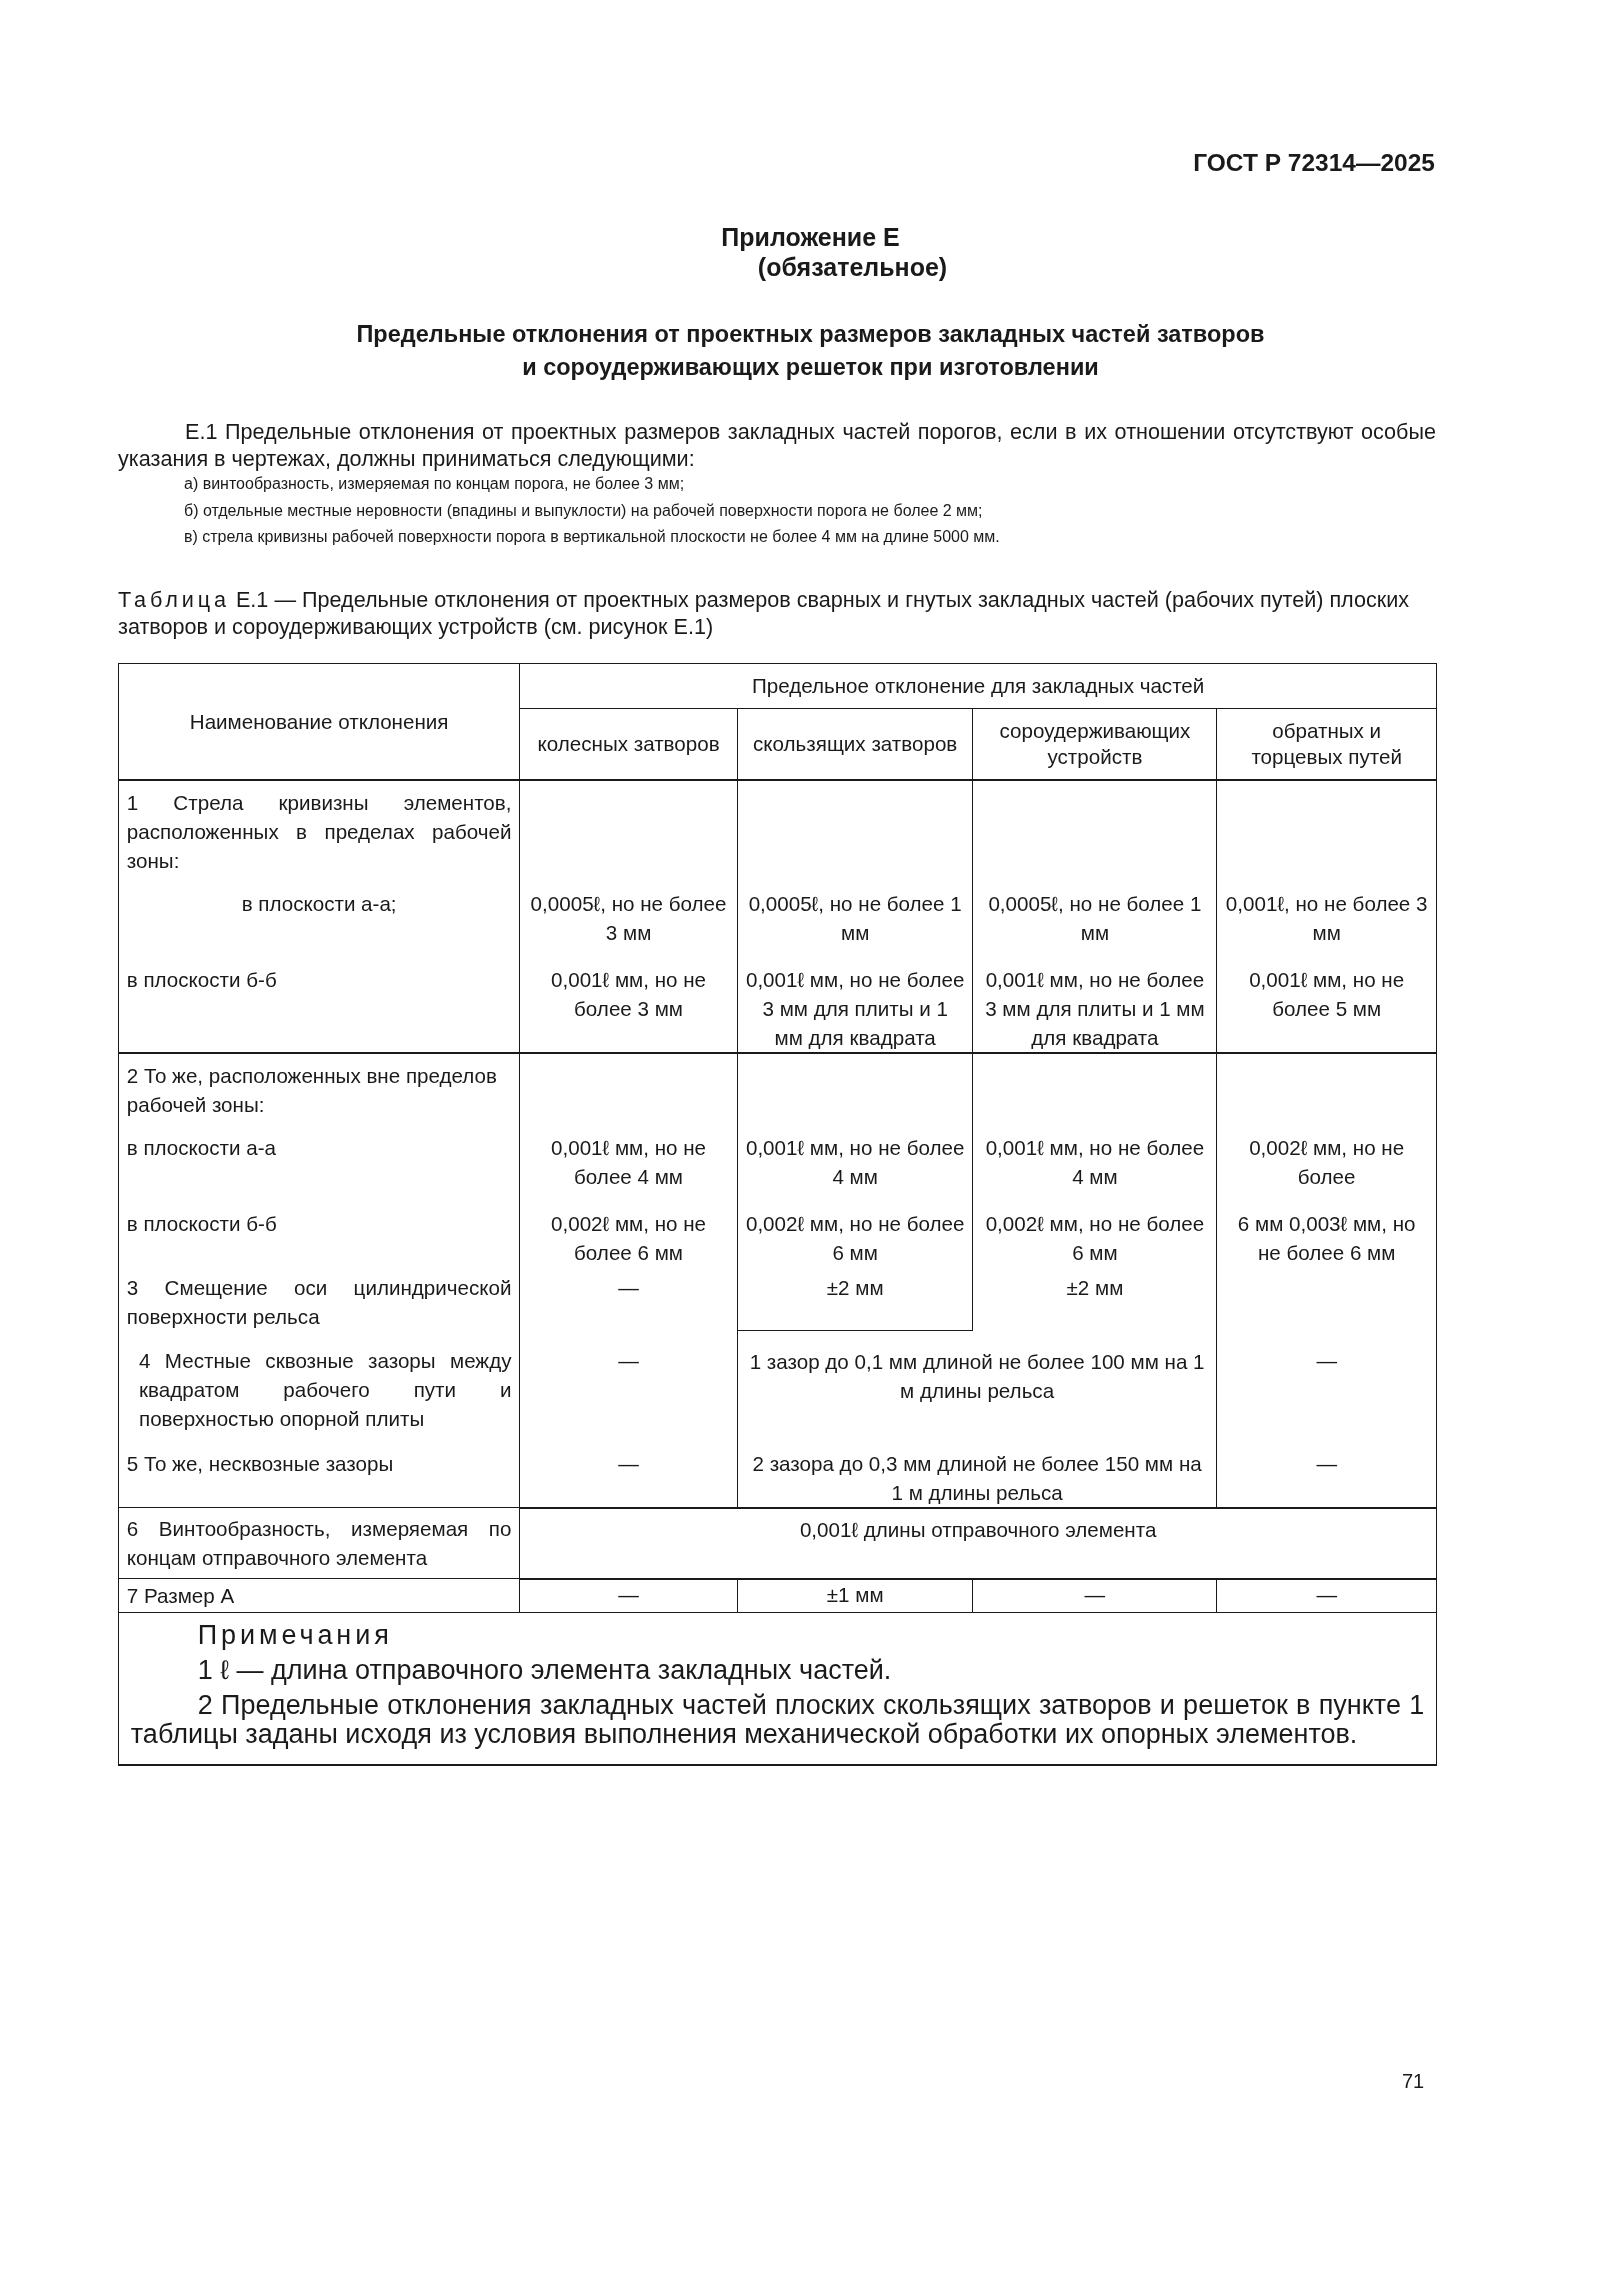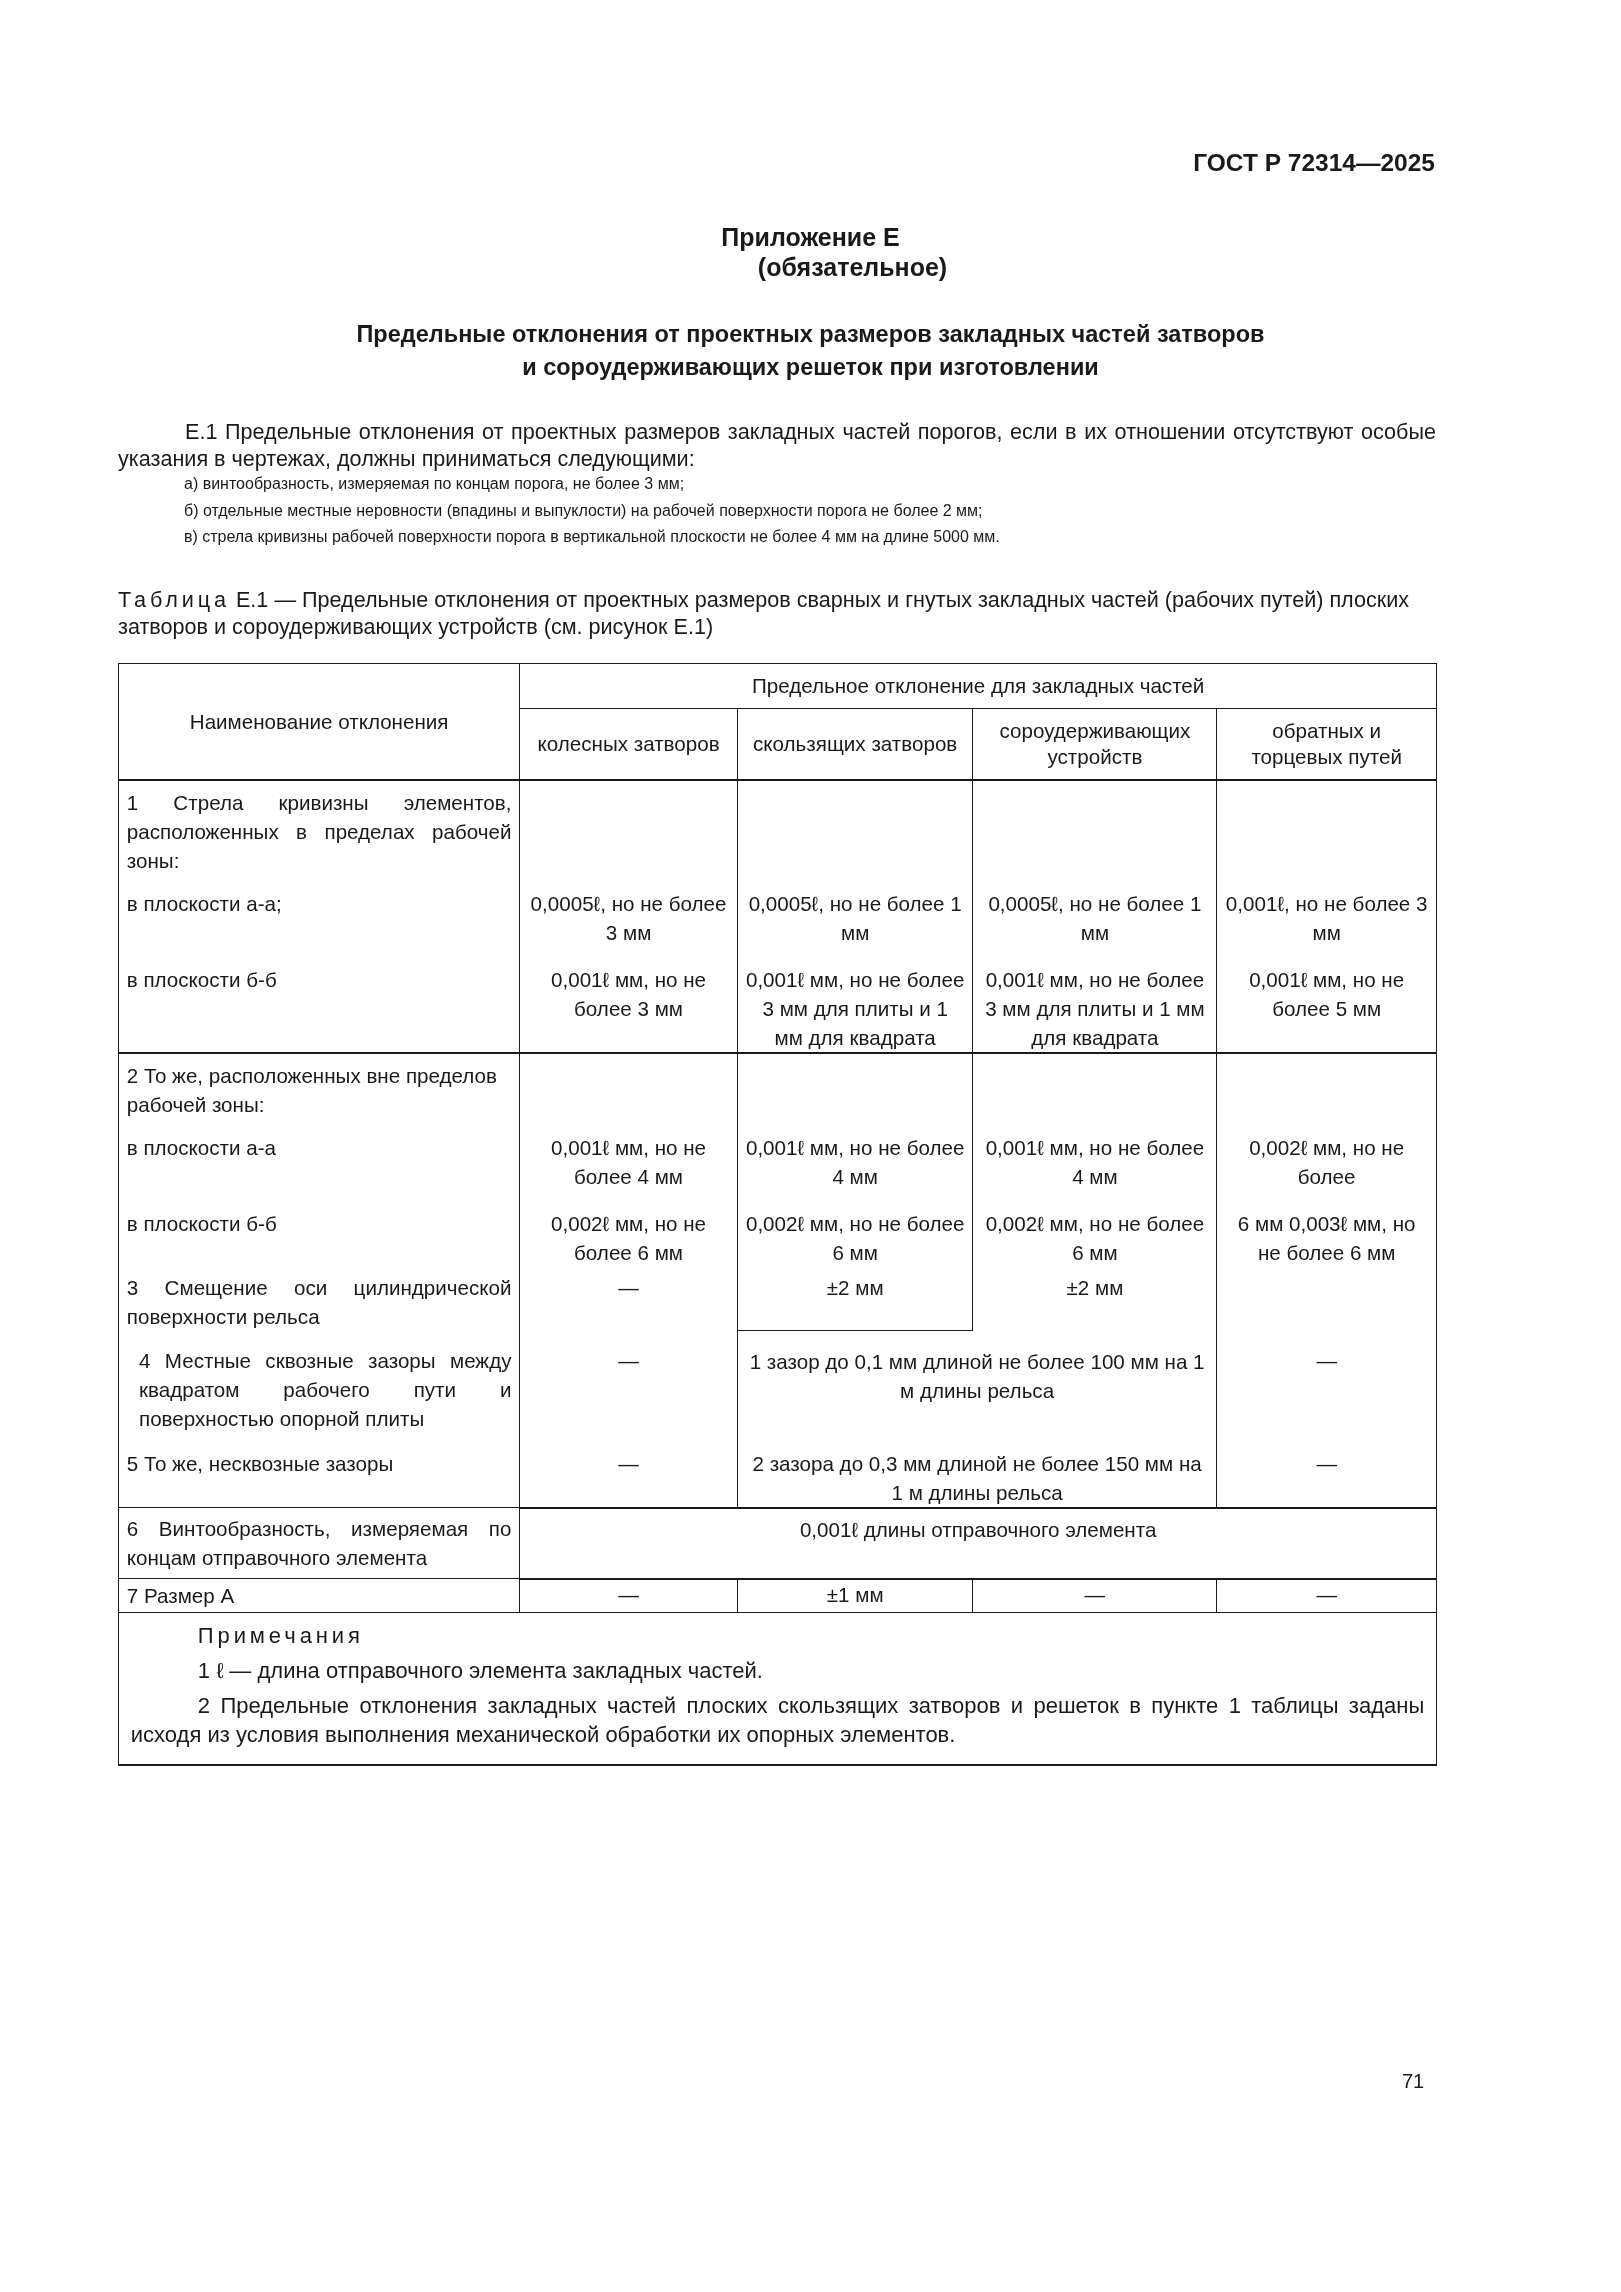--- a/index.html
+++ b/index.html
@@ -16,21 +16,21 @@
   .page-num { left:1402px; top:2070px; font-size:20px; }
 
   table.main { position:absolute; left:118px; top:663px; width:1319px; border-collapse:collapse; font-size:20.6px; line-height:29px; }
   table.main td { border:1.5px solid #1a1a1a; vertical-align:top; padding:0 7.8px; }
   .hc { text-align:center; vertical-align:middle !important; line-height:25.5px; }
   .c { text-align:center; }
   .nm { text-align:justify; }
   .thick-b { border-bottom:2.9px solid #1a1a1a !important; }
   .nb-b { border-bottom:none !important; }
   .nb-t { border-top:none !important; }
-  .notes { padding:7.8px 11.8px 9.8px 11.8px !important; font-size:22px; line-height:29px; }
+  .notes { padding:7.8px 11.8px 9.8px 11.8px !important; font-size:27px; line-height:29px; }
   .notes p { margin:0 0 5.9px 0; text-indent:67px; text-align:justify; }
 </style>
 </head>
 <body>
 
 <div class="abs doc-code">ГОСТ Р 72314—2025</div>
 
 <div class="abs appendix" style="top:223px;">Приложение Е</div>
 <div class="abs appendix" style="top:253px;margin-left:42px;">(обязательное)</div>
 
@@ -65,21 +65,21 @@
   </tr>
 
   <tr>
     <td class="nm nb-b" style="padding-top:7.8px;">1 Стрела кривизны элементов, расположенных в пределах рабочей зоны:</td>
     <td class="nb-b"></td>
         <td class="nb-b"></td>
         <td class="nb-b"></td>
         <td class="nb-b"></td>
   </tr>
   <tr>
-    <td class="nb-t nb-b" style="padding-top:13.7px;">в плоскости а-а;</td>
+    <td class="nb-t nb-b" style="padding-top:13.7px;text-align:center;">в плоскости а-а;</td>
     <td class="c nb-t nb-b" style="padding-top:13.7px;">0,0005ℓ, но не более 3 мм</td>
     <td class="c nb-t nb-b" style="padding-top:13.7px;">0,0005ℓ, но не более 1 мм</td>
     <td class="c nb-t nb-b" style="padding-top:13.7px;">0,0005ℓ, но не более 1 мм</td>
     <td class="c nb-t nb-b" style="padding-top:13.7px;">0,001ℓ, но не более 3 мм</td>
   </tr>
   <tr>
     <td class="nb-t thick-b" style="padding-top:17.6px;padding-bottom:7.8px;">в плоскости б-б</td>
     <td class="c nb-t thick-b" style="padding-top:17.6px;">0,001ℓ мм, но не более 3 мм</td>
     <td class="c nb-t thick-b" style="padding-top:17.6px;">0,001ℓ мм, но не более 3 мм для плиты и 1 мм для квадрата</td>
     <td class="c nb-t thick-b" style="padding-top:17.6px;">0,001ℓ мм, но не более 3 мм для плиты и 1 мм для квадрата</td>

